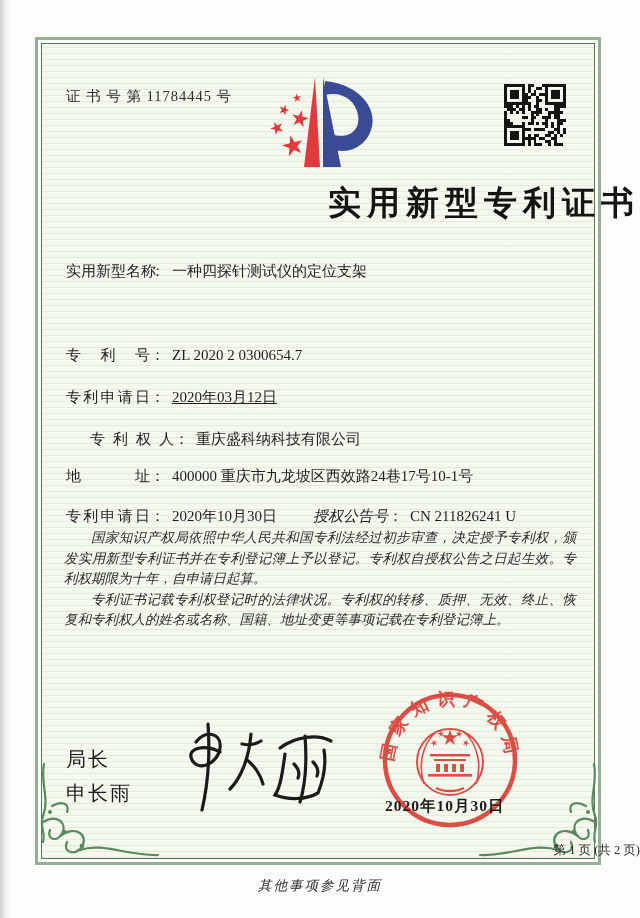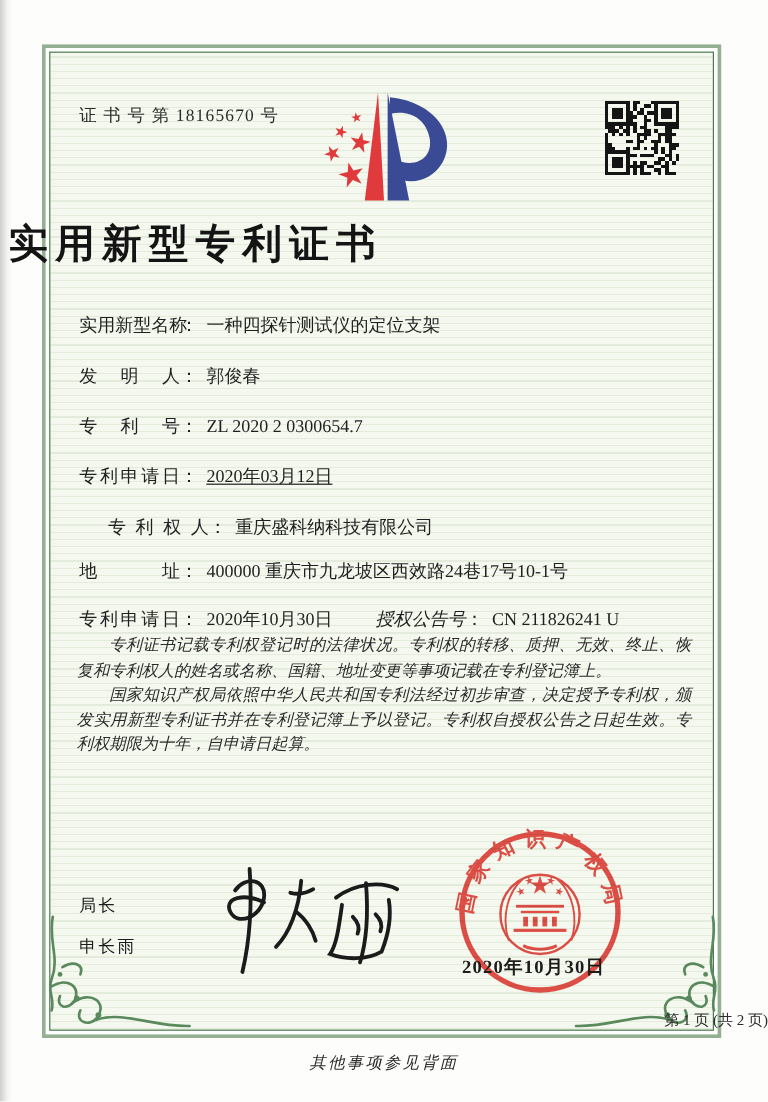--- a/index.html
+++ b/index.html
@@ -18,32 +18,32 @@
     border:3px solid #93b192;box-sizing:border-box;background:#fff;}
   .frame-inner{position:absolute;left:41px;top:43px;width:554px;height:816px;
     border:1px solid #4e7b52;box-sizing:border-box;
     background:
       repeating-linear-gradient(0deg,
         rgba(135,170,125,0.16) 0px, rgba(135,170,125,0.16) 1px,
         rgba(255,255,255,0) 1px, rgba(255,255,255,0) 6px),
       #f5f8ee;}
   .abs{position:absolute;}
   .cert-no{left:66px;top:87px;font-size:14.5px;color:#2b2b2b;letter-spacing:1px;}
-  .title{left:0;right:0;top:181px;text-align:left;font-size:33px;font-weight:bold;
+  .title{left:0;right:0;top:181px;text-align:right;font-size:33px;font-weight:bold;
     letter-spacing:6px;padding-left:7px;color:#141414;}
   .field-row{left:66px;width:520px;font-size:15px;color:#1f1f1f;white-space:nowrap;}
   .flabel{display:inline-block;width:84px;text-align:justify;text-align-last:justify;
     vertical-align:bottom;}
   .colon{display:inline-block;}
   .fvalue{margin-left:7px;}
   .flabel2{margin-left:36px;font-style:italic;}
   .paras{left:64px;top:528px;width:512px;font-size:13.5px;line-height:20.5px;
     color:#2a2a2a;font-style:italic;}
   .paras p{margin:0;text-indent:2em;text-align:justify;}
-  .signer{left:66px;font-size:14px;color:#1c1c1c;letter-spacing:2px;}
+  .signer{left:66px;font-size:20px;color:#1c1c1c;letter-spacing:2px;}
   .sig-svg{left:168px;top:722px;}
   .seal-svg{left:378px;top:688px;mix-blend-mode:multiply;opacity:.92;}
   .seal-date{left:385px;top:796px;font-size:15.5px;font-weight:bold;color:#1e1c1a;
     letter-spacing:1px;}
   .page-num{left:0;right:0;top:842px;text-align:right;font-size:12.5px;color:#2b2b2b;}
   .back-note{left:0;right:0;top:877px;text-align:center;font-size:13.5px;color:#2a2a2a;
     font-style:italic;letter-spacing:2px;}
   .logo-svg{left:251px;top:73px;}
   .qr{left:504px;top:84px;width:62px;height:62px;}
   .flourish{pointer-events:none;}
@@ -82,21 +82,21 @@
         <path d="M12,44 C22,38 30,42 27,50"></path>
       </g>
       <g fill="#59895c">
         <circle cx="24" cy="70" r="2.4"></circle>
           <circle cx="42" cy="84" r="2.4"></circle>
           <circle cx="10" cy="50" r="2"></circle>
       </g>
     </g>
   </svg>
 
-  <div class="abs cert-no">证 书 号 第 18165670 号</div>
+  <div class="abs cert-no">证 书 号 第 11784445 号</div>
 
   <svg class="abs logo-svg" width="140" height="102" viewBox="0 0 140 102">
     <g fill="#e03a3c">
       <path d="M0,-1 L0.224,-0.309 0.951,-0.309 0.363,0.118 0.588,0.809 0,0.382 -0.588,0.809 -0.363,0.118 -0.951,-0.309 -0.224,-0.309 Z" transform="translate(42,73) scale(11) rotate(-14)"></path>
       <path d="M0,-1 L0.224,-0.309 0.951,-0.309 0.363,0.118 0.588,0.809 0,0.382 -0.588,0.809 -0.363,0.118 -0.951,-0.309 -0.224,-0.309 Z" transform="translate(49,46) scale(9) rotate(12)"></path>
       <path d="M0,-1 L0.224,-0.309 0.951,-0.309 0.363,0.118 0.588,0.809 0,0.382 -0.588,0.809 -0.363,0.118 -0.951,-0.309 -0.224,-0.309 Z" transform="translate(26,55) scale(7) rotate(-25)"></path>
       <path d="M0,-1 L0.224,-0.309 0.951,-0.309 0.363,0.118 0.588,0.809 0,0.382 -0.588,0.809 -0.363,0.118 -0.951,-0.309 -0.224,-0.309 Z" transform="translate(33,37) scale(5.5) rotate(20)"></path>
       <path d="M0,-1 L0.224,-0.309 0.951,-0.309 0.363,0.118 0.588,0.809 0,0.382 -0.588,0.809 -0.363,0.118 -0.951,-0.309 -0.224,-0.309 Z" transform="translate(46,25) scale(4.5) rotate(-10)"></path>
       <polygon points="64,4 53,94 69,94"></polygon>
     </g>
@@ -345,42 +345,39 @@
         <rect x="18" y="20" width="1" height="1" fill="#141414"></rect>
         <rect x="19" y="20" width="1" height="1" fill="#141414"></rect>
       </svg>
   </div>
 
   <div class="abs title">实用新型专利证书</div>
 
   <div class="abs field-row" style="top:262px;">
     <span class="flabel">实用新型名称</span><span class="colon">：</span><span class="fvalue">一种四探针测试仪的定位支架</span>
   </div>
-  <div class="abs field-row" style="top:304px;">
-    <span class="flabel">发明人</span><span class="colon">：</span><span class="fvalue">郭俊春</span>
-  </div>
   <div class="abs field-row" style="top:346px;">
     <span class="flabel">专利号</span><span class="colon">：</span><span class="fvalue">ZL 2020 2 0300654.7</span>
   </div>
   <div class="abs field-row" style="top:388px;text-decoration:underline;">
     <span class="flabel">专利申请日</span><span class="colon">：</span><span class="fvalue">2020年03月12日</span>
   </div>
   <div class="abs field-row" style="top:430px;margin-left:24px;">
     <span class="flabel">专利权人</span><span class="colon">：</span><span class="fvalue">重庆盛科纳科技有限公司</span>
   </div>
   <div class="abs field-row" style="top:467px;">
     <span class="flabel">地址</span><span class="colon">：</span><span class="fvalue">400000 重庆市九龙坡区西效路24巷17号10-1号</span>
   </div>
   <div class="abs field-row" style="top:507px;">
     <span class="flabel">专利申请日</span><span class="colon">：</span><span class="fvalue">2020年10月30日</span><span class="flabel2">授权公告号</span><span class="colon">：</span><span class="fvalue">CN 211826241 U</span>
   </div>
 
   <div class="abs paras">
+    <p>国家知识产权局依照中华人民共和国专利法经过初步审查，决定授予专利权，颁发实用新型专利证书并在专利登记簿上予以登记。专利权自授权公告之日起生效。专利权期限为十年，自申请日起算。</p>
     <p>专利证书记载专利权登记时的法律状况。专利权的转移、质押、无效、终止、恢复和专利权人的姓名或名称、国籍、地址变更等事项记载在专利登记簿上。</p>
-    <p>国家知识产权局依照中华人民共和国专利法经过初步审查，决定授予专利权，颁发实用新型专利证书并在专利登记簿上予以登记。专利权自授权公告之日起生效。专利权期限为十年，自申请日起算。</p>
   </div>
 
   <div class="abs signer" style="top:746px;">局长</div>
   <div class="abs signer" style="top:780px;text-align:right;">申长雨</div>
 
   <svg class="abs sig-svg" width="175" height="92" viewBox="0 0 175 92">
     <g fill="none" stroke="#1b1b1b" stroke-width="3.2" stroke-linecap="round">
       <path d="M28,20 C36,8 54,10 52,26 C50,42 30,50 24,38 C18,26 36,22 52,30"></path>
       <path d="M40,2 C42,30 40,62 34,88"></path>
       <path d="M74,22 C82,24 88,22 93,19"></path>

